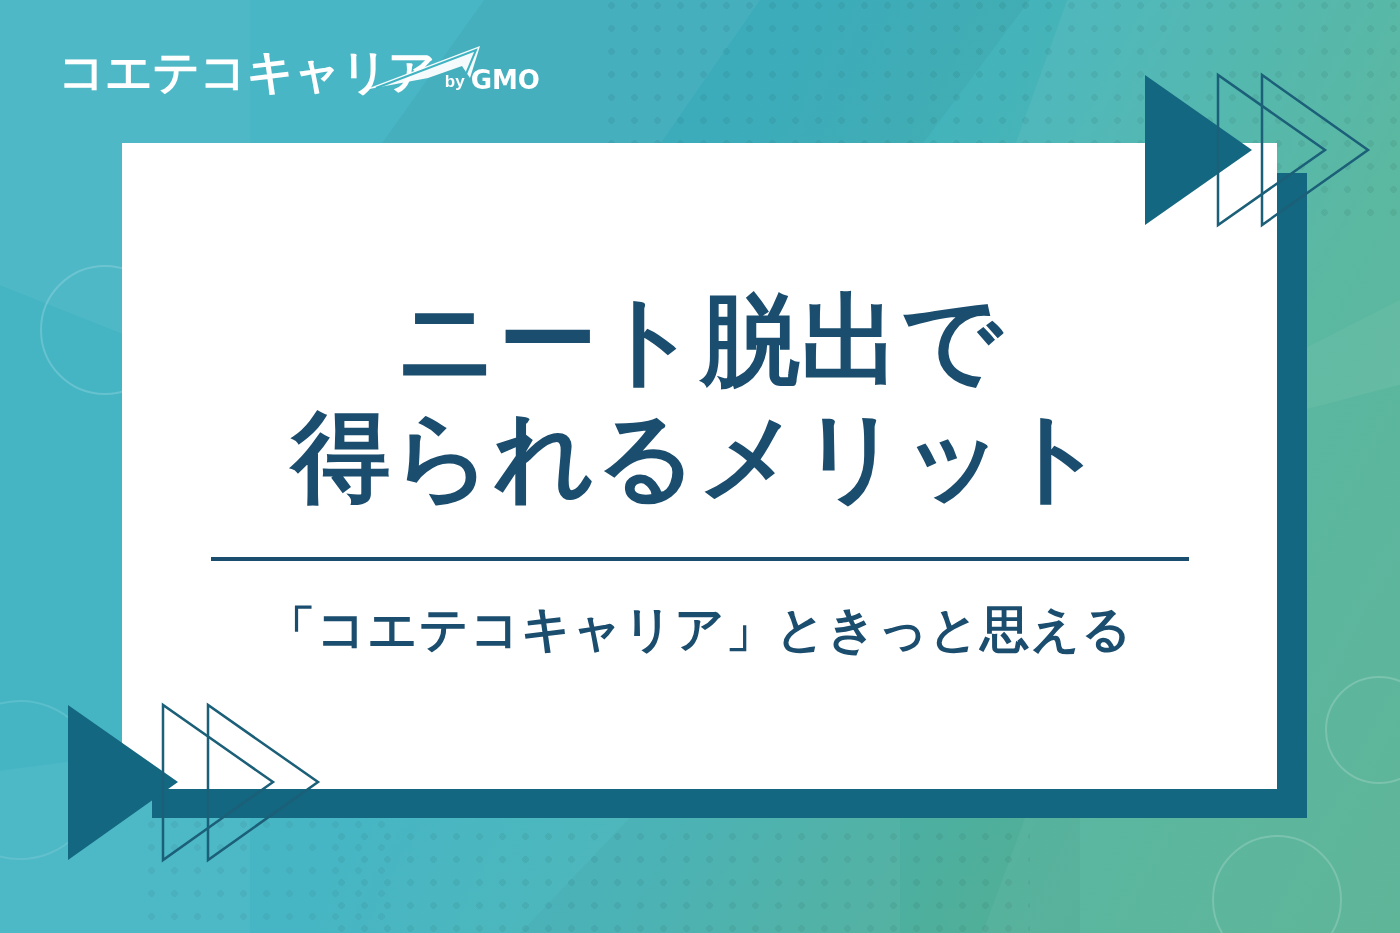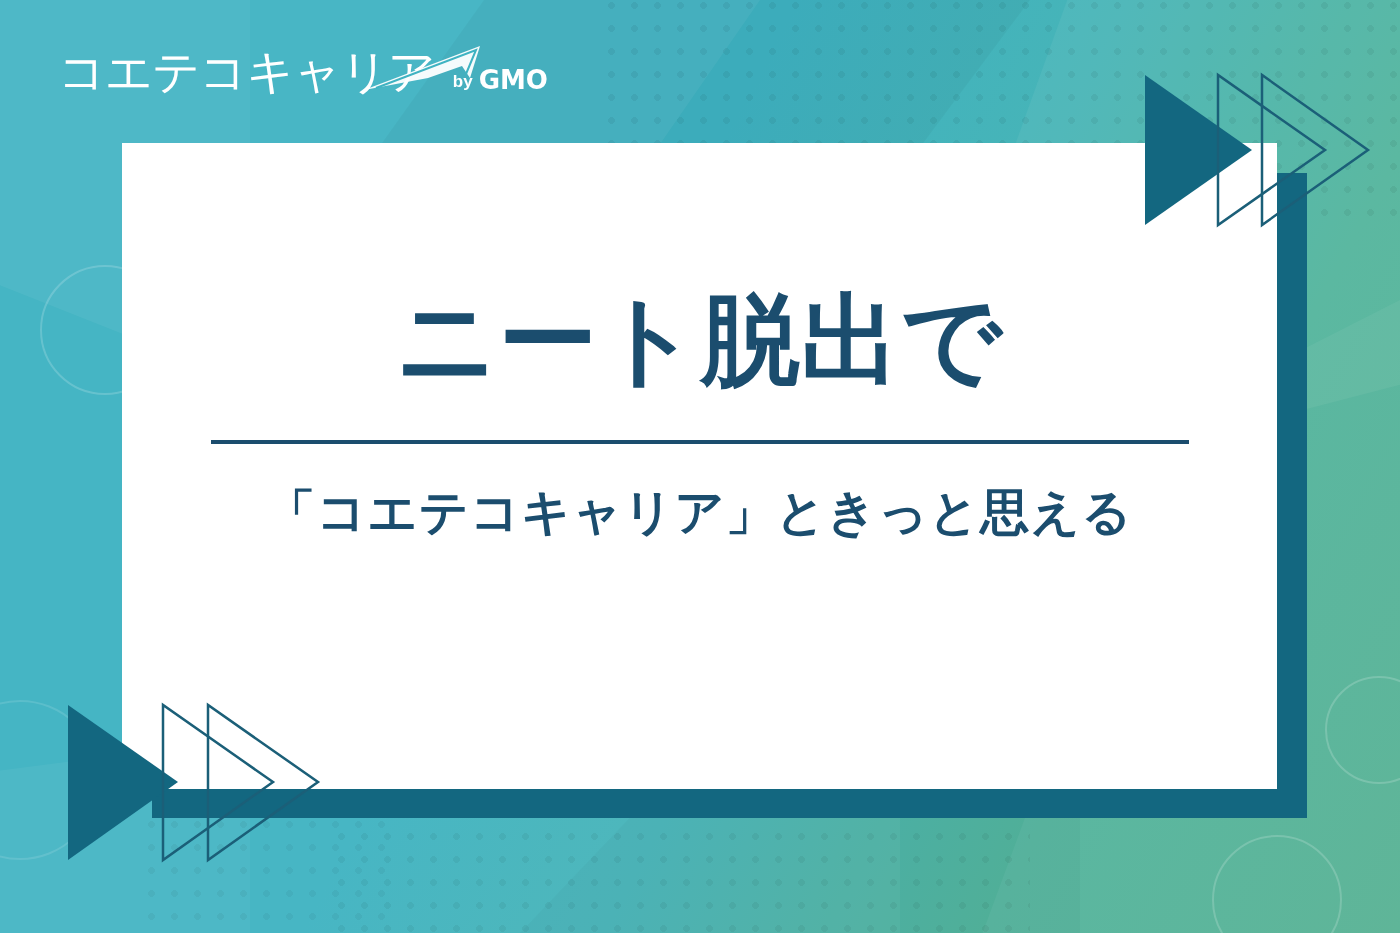--- a/index.html
+++ b/index.html
@@ -120,27 +120,27 @@
     margin-top:36px;
     white-space:nowrap;
   }
 
   
   .logo {
     position:absolute; left:58px; top:48px;
     display:flex; align-items:flex-end; gap:6px;
   }
   .logo-text {
-    color:#ffffff; font-weight:400; font-size:47px;
+    color:#ffffff; font-weight:700; font-size:47px;
     letter-spacing:-1px; line-height:1;
   }
   .logo-swoosh { position:absolute; left:300px; top:-4px; width:130px; height:52px; }
   .logo-by {
     color:#ffffff; font-size:17px; font-weight:700;
-    margin-bottom:3px; margin-left:12px;
+    margin-bottom:3px; margin-left:4px;
   }
   .logo-gmo {
     color:#ffffff; font-size:26px; font-weight:700;
     letter-spacing:0px; margin-bottom:0px;
     font-family:"DejaVu Sans", sans-serif;
   }
 
   
   .tri-group { position:absolute; }
   .tri-group svg { display:block; overflow:visible; }
@@ -185,20 +185,21 @@
     <svg width="230" height="165" viewBox="0 0 230 165">
       <polygon points="5,5 5,155 112,80" fill="#136780"></polygon>
       <polygon points="78,5 78,155 185,80" fill="none" stroke="#1b5f78" stroke-width="2.5"></polygon>
       <polygon points="122,5 122,155 228,80" fill="none" stroke="#1b5f78" stroke-width="2.5"></polygon>
     </svg>
   </div>
 
   <div class="content">
     <div class="title">
       <span class="l1">ニート脱出で</span>
+      <span class="l2">得られるメリット</span>
     </div>
     <div class="divider"></div>
     <div class="subtitle">「コエテコキャリア」ときっと思える</div>
   </div>
 
   <div class="logo">
     <span class="logo-text">コエテコキャリア</span>
     <svg class="logo-swoosh" viewBox="0 0 130 52">
       <path d="M6 46 L122 2 L112 34 L104 22 L70 34 Z" fill="#ffffff" opacity="0.95"></path>
       <path d="M18 44 L118 6 L108 30" fill="none" stroke="#3fb3c2" stroke-width="2"></path>

